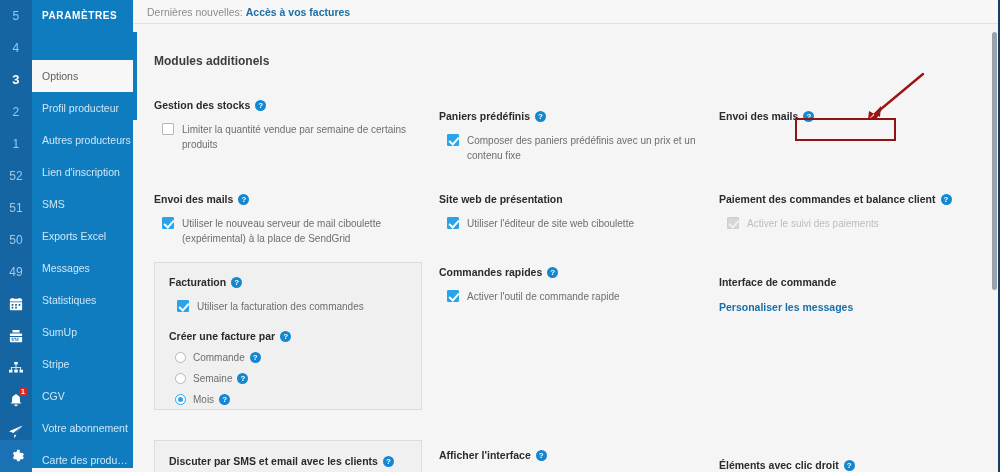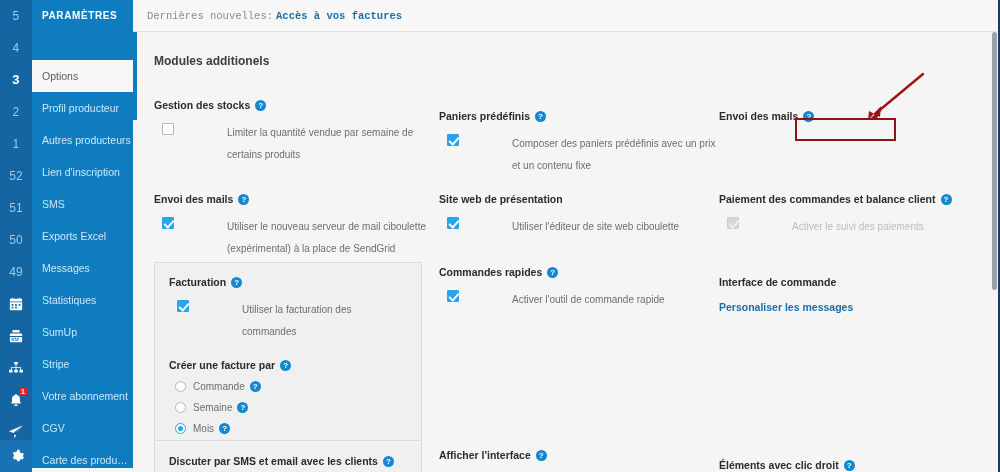--- a/index.html
+++ b/index.html
@@ -52,24 +52,24 @@
     height: 32px; line-height: 32px; padding-left: 10px;
     color: #cfe6f5; font-size: 10.5px; white-space: nowrap;
     overflow: hidden; text-overflow: ellipsis; cursor: pointer;
   }
   .sb-item.active {
     background: #f7f7f7; color: #5d5d5d; margin-top: 28px;
   }
 
   
   .topbar {
-    position: absolute; left: 133px; top: 0; width: 867px; height: 32px;
+    position: absolute; left: 133px; top: 0; width: 867px; height: 24px;
     background: #f7f7f7; border-bottom: 1px solid #e2e2e2;
     display: flex; align-items: center; padding-left: 14px;
-    font-size: 10.5px; color: #8c8c8c; font-family: Liberation Mono, monospace;
+    font-size: 10.5px; color: #8c8c8c;
   }
   .topbar a {
     color: #1a6fa8; font-weight: bold; text-decoration: none; margin-left: 3px;
   }
 
   
   .main {
     position: absolute; left: 133px; top: 32px; width: 867px; height: 440px;
     background: #f5f5f5; overflow: hidden;
   }
@@ -115,39 +115,39 @@
   .cb.checked { background: #2aa3e8; border-color: #2aa3e8; }
   .cb.checked::after {
     content: ""; position: absolute; left: 3px; top: 0px;
     width: 4px; height: 8px; border: solid #fff;
     border-width: 0 2px 2px 0; transform: rotate(42deg);
   }
   .cb.disabled { background: #d6d6d6; border-color: #cfcfcf; }
   .cb.disabled::after { border-color: #f0f0f0; }
 
   .opt-text {
-    font-size: 10px; color: #6e6e6e; line-height: 22px;
-    display: flex; align-items: flex-start; gap: 5px; flex-wrap: wrap; margin-left: 45px;
+    font-size: 10px; color: #6e6e6e; line-height: 15px;
+    display: flex; align-items: flex-start; gap: 5px; flex-wrap: wrap;
   }
   .opt-text.muted { color: #bdbdbd; }
 
   .radio {
     width: 11px; height: 11px; flex: none; margin-top: 1px;
     border: 1px solid #b7b7b7; background: #fff; border-radius: 50%;
     position: relative; cursor: pointer;
   }
   .radio.checked { border-color: #2aa3e8; }
   .radio.checked::after {
     content: ""; position: absolute; left: 2px; top: 2px;
     width: 5px; height: 5px; border-radius: 50%; background: #2aa3e8;
   }
 
   .panel {
     background: #f0f0f0; border: 1px solid #dcdcdc;
-    padding: 12px 14px 26px 14px;
+    padding: 12px 14px 4px 14px;
   }
   .panel .grp-label { margin-bottom: 0; }
   .sub-label {
     font-size: 10.5px; font-weight: bold; color: #2b2b2b;
     display: flex; align-items: flex-end; gap: 5px; margin-top: 16px;
   }
   .radio-row {
     display: flex; align-items: center; gap: 7px; margin-top: 9px; padding-left: 6px;
   }
   .radio-row span.rl {
@@ -235,22 +235,22 @@
     <div class="sb-item active">Options</div>
     <div class="sb-item">Profil producteur</div>
     <div class="sb-item">Autres producteurs</div>
     <div class="sb-item">Lien d'inscription</div>
     <div class="sb-item">SMS</div>
     <div class="sb-item">Exports Excel</div>
     <div class="sb-item">Messages</div>
     <div class="sb-item">Statistiques</div>
     <div class="sb-item">SumUp</div>
     <div class="sb-item">Stripe</div>
+    <div class="sb-item">CGV</div>
     <div class="sb-item">Votre abonnement</div>
-    <div class="sb-item">CGV</div>
     <div class="sb-item">Carte des producteurs</div>
   </div>
 
   <div class="topbar">
     <span>Dernières nouvelles:</span>
     <a href="#">Accès à vos factures</a>
   </div>
 
   <div class="main">
     <div class="main-accent"></div>

